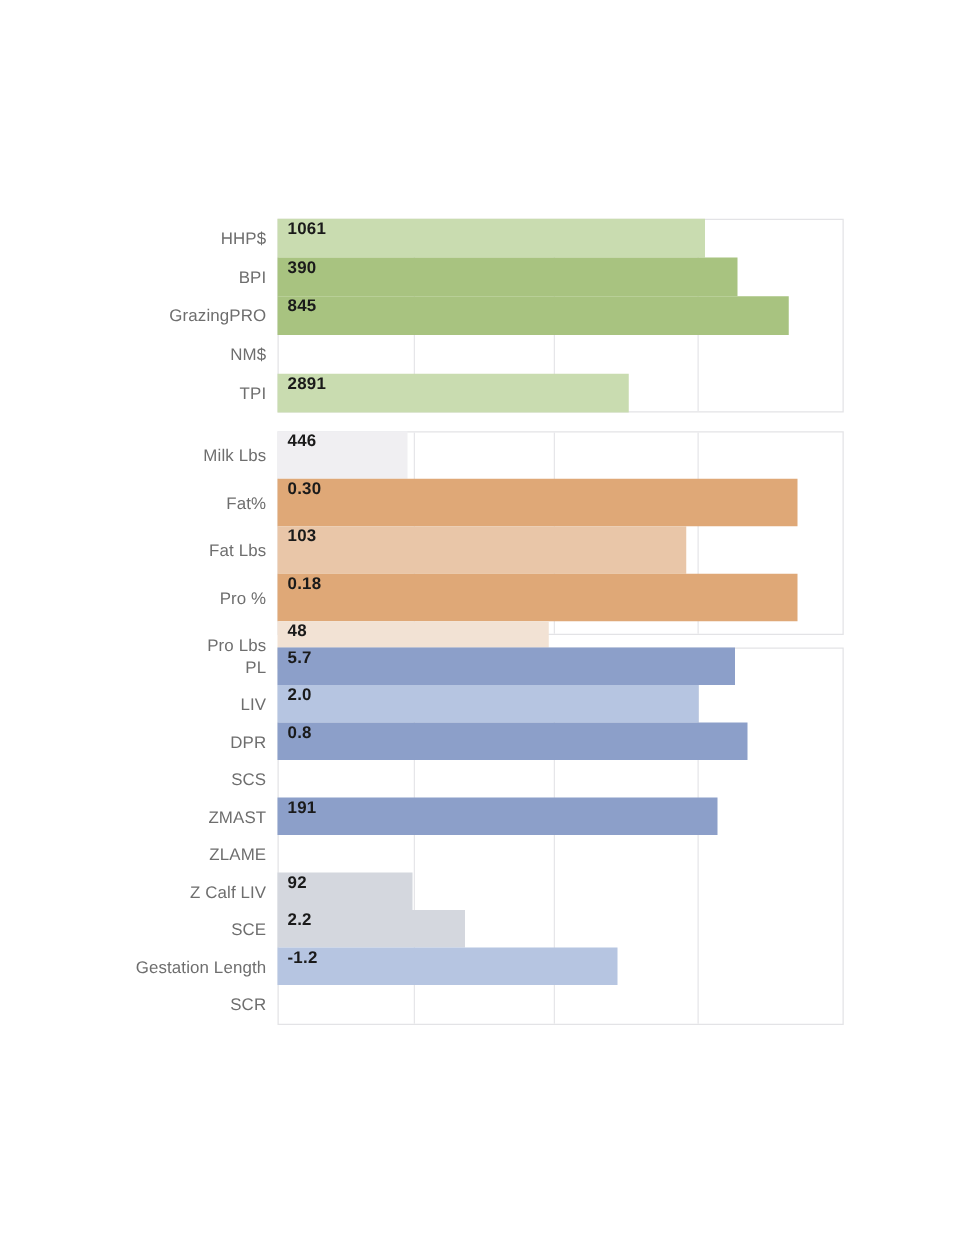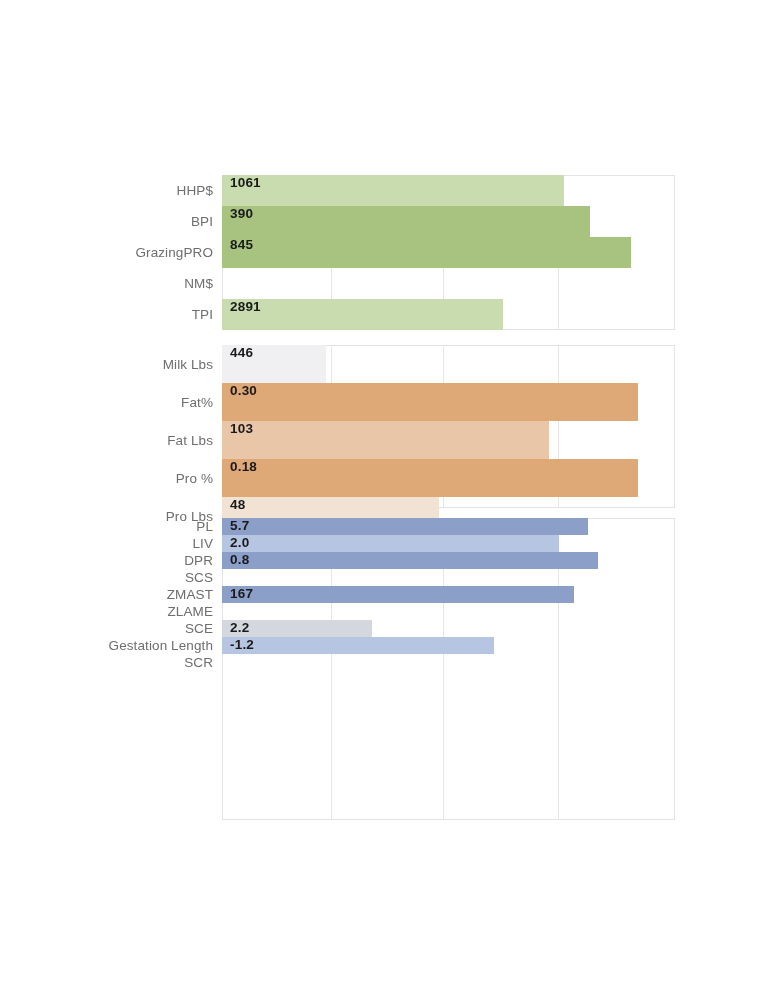--- a/index.html
+++ b/index.html
@@ -80,21 +80,21 @@
     white-space:nowrap;
   }
 
   
   #panel-green  { top:175px; height:155px; }
   #panel-orange { top:345px; height:163px; }
   #panel-blue   { top:518px; height:302px; }
 
   #panel-green  .row { height:31px; }
   #panel-orange .row { height:38px; }
-  #panel-blue   .row { height:17px; }
+  #panel-blue   .row { height:30px; }
 </style>
 </head>
 <body>
 
 <div id="canvas"></div>
 
 <div class="panel" id="panel-green">
     <div class="plot">
       <div class="gridline" style="left: 23.8411%;"></div>
       <div class="gridline" style="left: 48.7859%;"></div>
@@ -201,25 +201,32 @@
         <div class="bar-value">0.8</div>
       </div>
     </div>
     <div class="row">
       <div class="row-label">SCS</div>
     </div>
     <div class="row">
       <div class="row-label">ZMAST</div>
       <div class="row-barwrap">
         <div class="bar" style="width: 77.6%; background: rgb(140, 159, 201);"></div>
-        <div class="bar-value">167</div>
+        <div class="bar-value">191</div>
       </div>
     </div>
     <div class="row">
       <div class="row-label">ZLAME</div>
+    </div>
+    <div class="row">
+      <div class="row-label">Z Calf LIV</div>
+      <div class="row-barwrap">
+        <div class="bar" style="width: 23.8%; background: rgb(212, 215, 222);"></div>
+        <div class="bar-value">92</div>
+      </div>
     </div>
     <div class="row">
       <div class="row-label">SCE</div>
       <div class="row-barwrap">
         <div class="bar" style="width: 33.1%; background: rgb(212, 215, 222);"></div>
         <div class="bar-value">2.2</div>
       </div>
     </div>
     <div class="row">
       <div class="row-label">Gestation Length</div>

